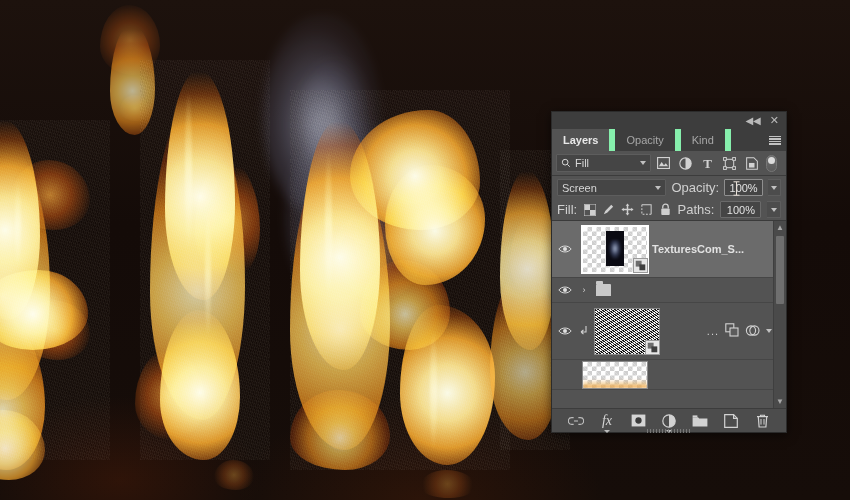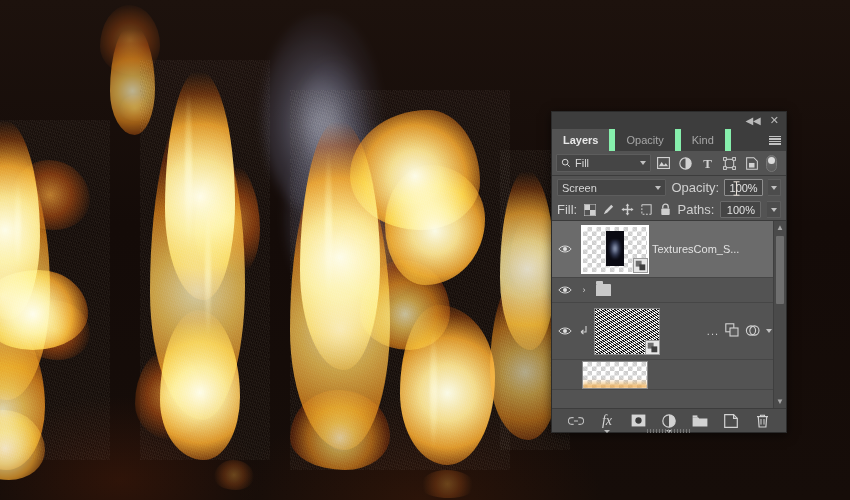--- a/index.html
+++ b/index.html
@@ -212,21 +212,21 @@
   .fire-thumb {
     position:absolute; left:0; right:0; bottom:0; height:34%;
     background: linear-gradient(to top, rgba(236,158,56,.95), rgba(240,180,90,.55) 40%, rgba(255,220,160,0) 100%);
     filter: blur(1px);
   }
   .so-badge {
     position:absolute; right:-1px; bottom:-1px; width:15px; height:15px;
     background:#e7e7e7; border:1px solid #9a9a9a;
     display:flex; align-items:center; justify-content:center;
   }
-  .layer-name { flex:1; color:#e2e2e2; font-size:11px; overflow:hidden; white-space:nowrap; }
+  .layer-name { flex:1; color:#e2e2e2; font-size:11px; overflow:hidden; white-space:nowrap;font-weight:bold; }
   .row-icons { display:flex; align-items:center; gap:6px; margin-left:auto; }
   .dots { color:#cfcfcf; letter-spacing:1px; font-size:11px; line-height:1; }
   .clip-arrow { width:12px; flex:none; color:#d2d2d2; font-size:10px; display:flex; align-items:center; justify-content:center; }
   .folder-ico { width:15px; height:12px; background:#c9c9c9; border-radius:1px 1px 0 0; position:relative; }
   .folder-ico::before{ content:''; position:absolute; left:0; top:-3px; width:7px; height:3px; background:#c9c9c9; border-radius:1px 1px 0 0;}
 
   
   .vscroll {
     position:absolute; right:0; top:0; bottom:0; width:13px;
     background:#4a4a4a; border-left:1px solid #3f3f3f;

